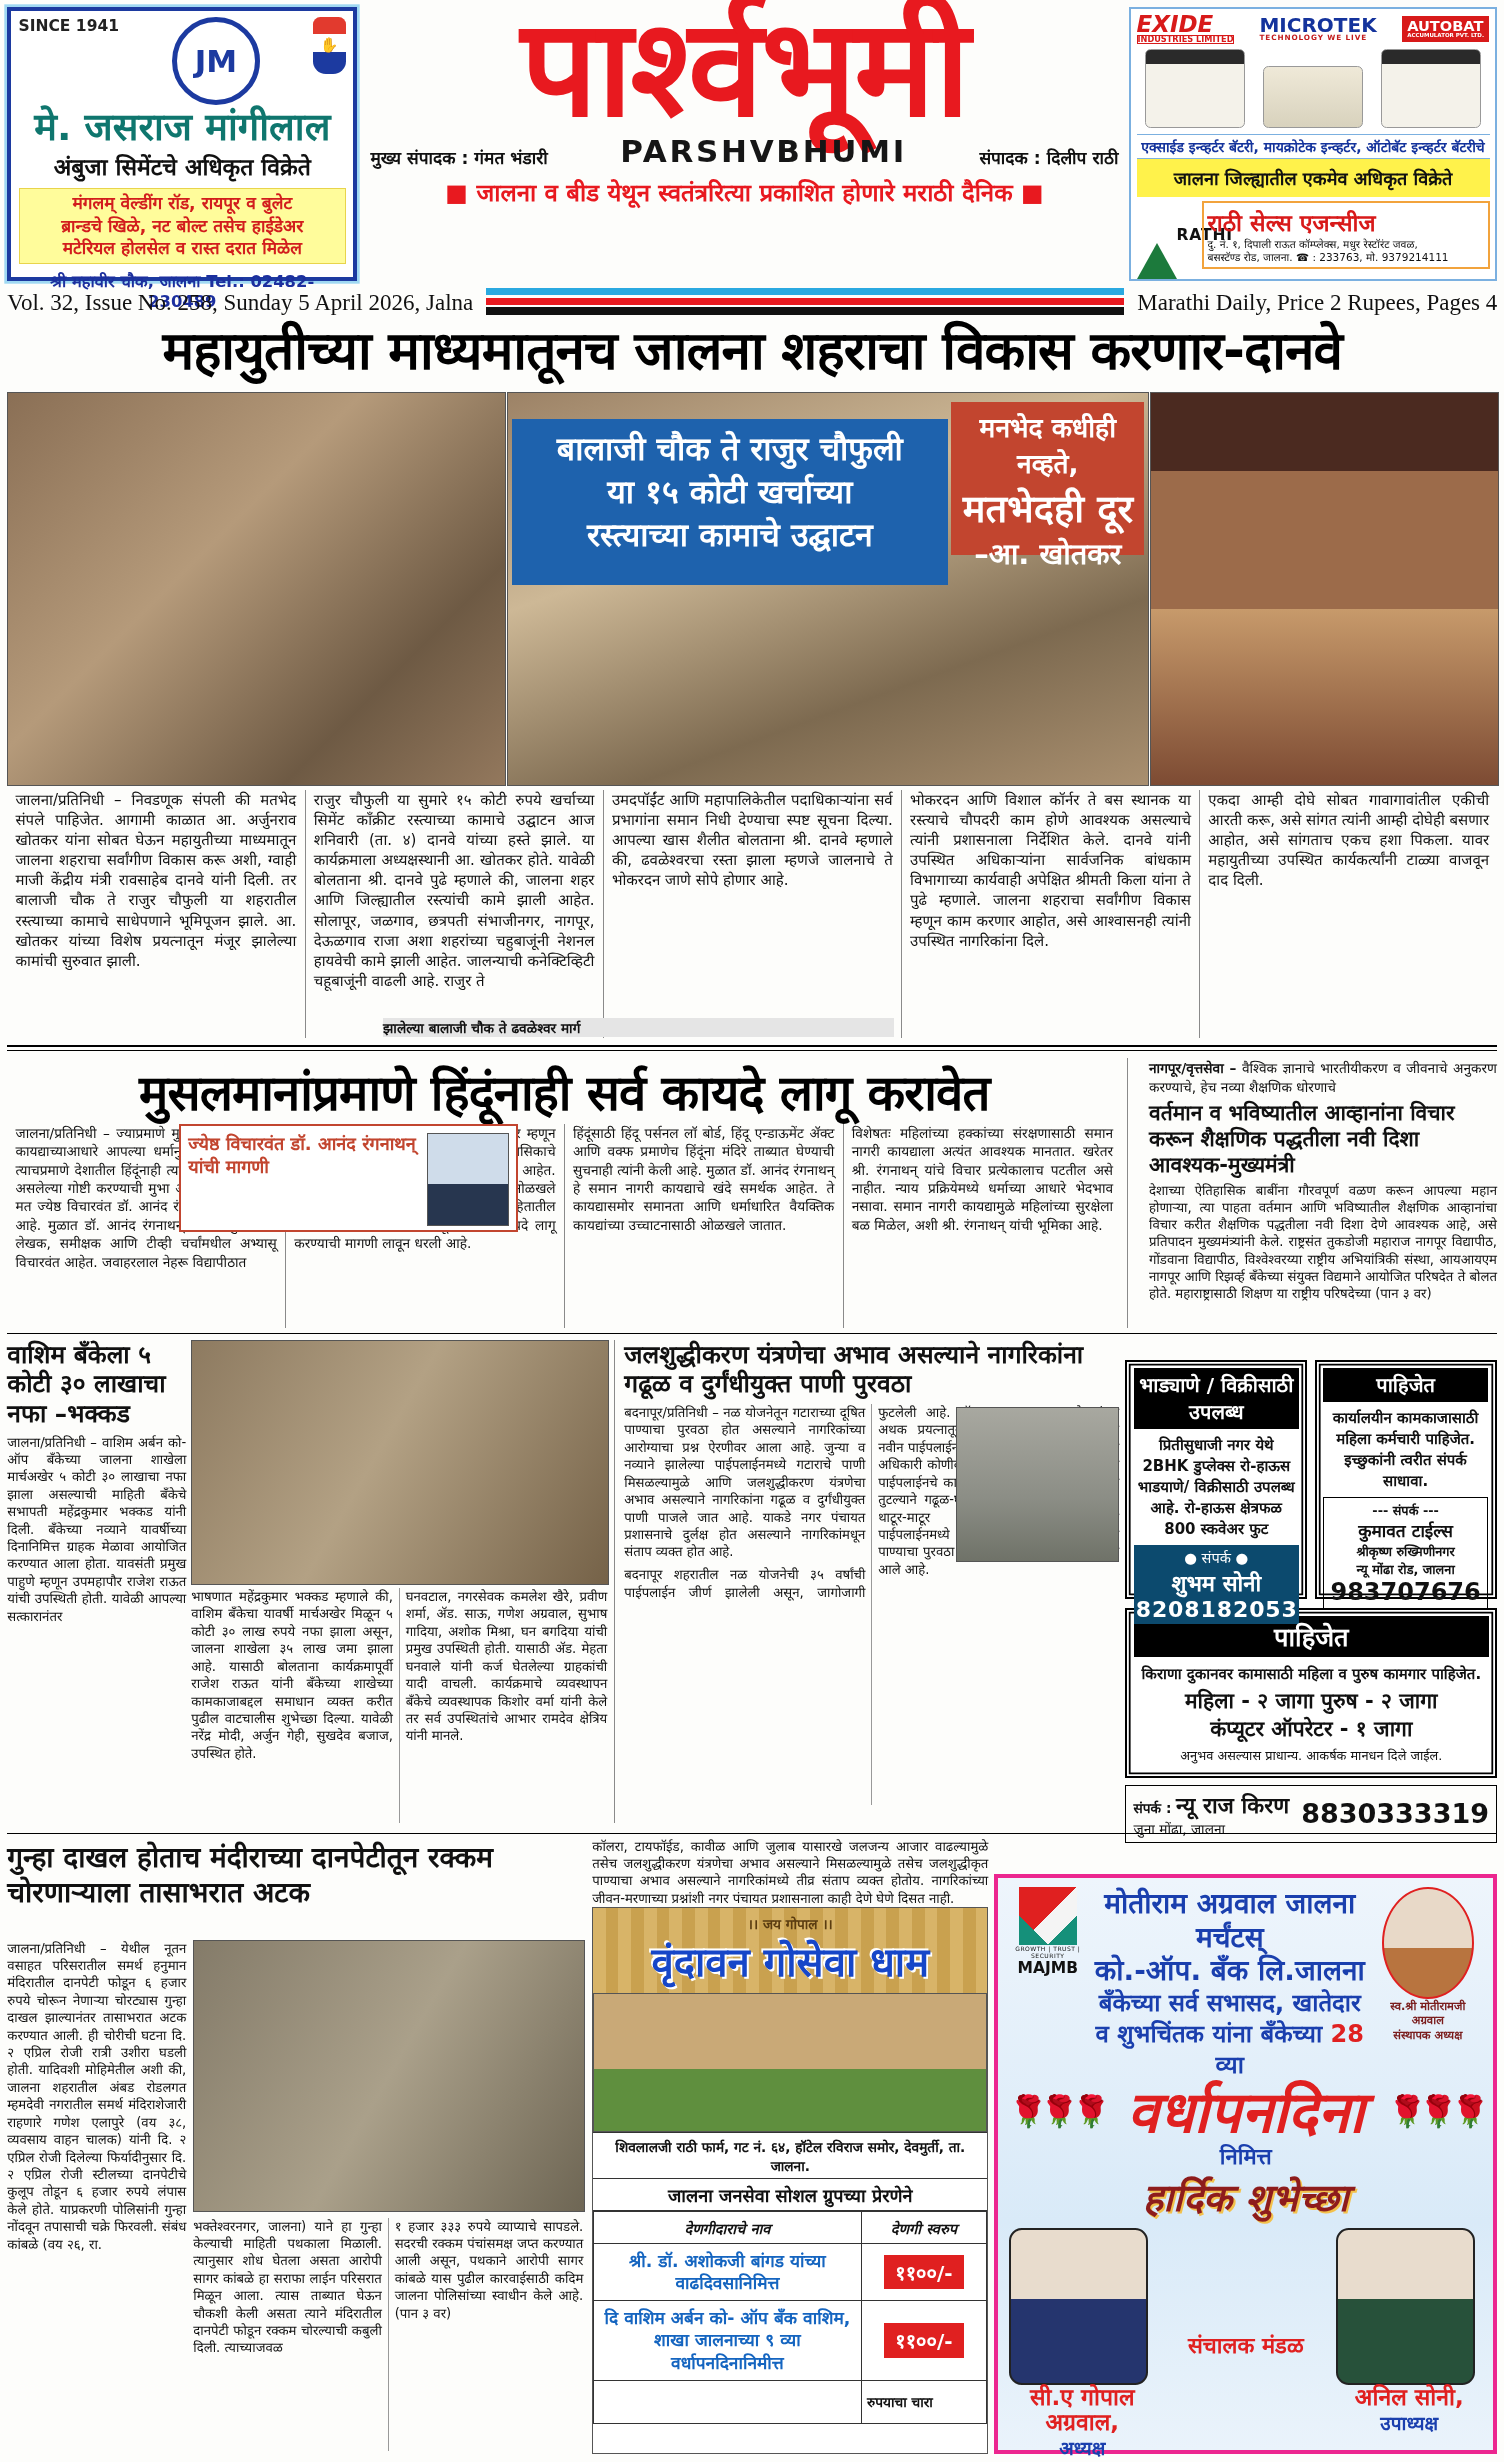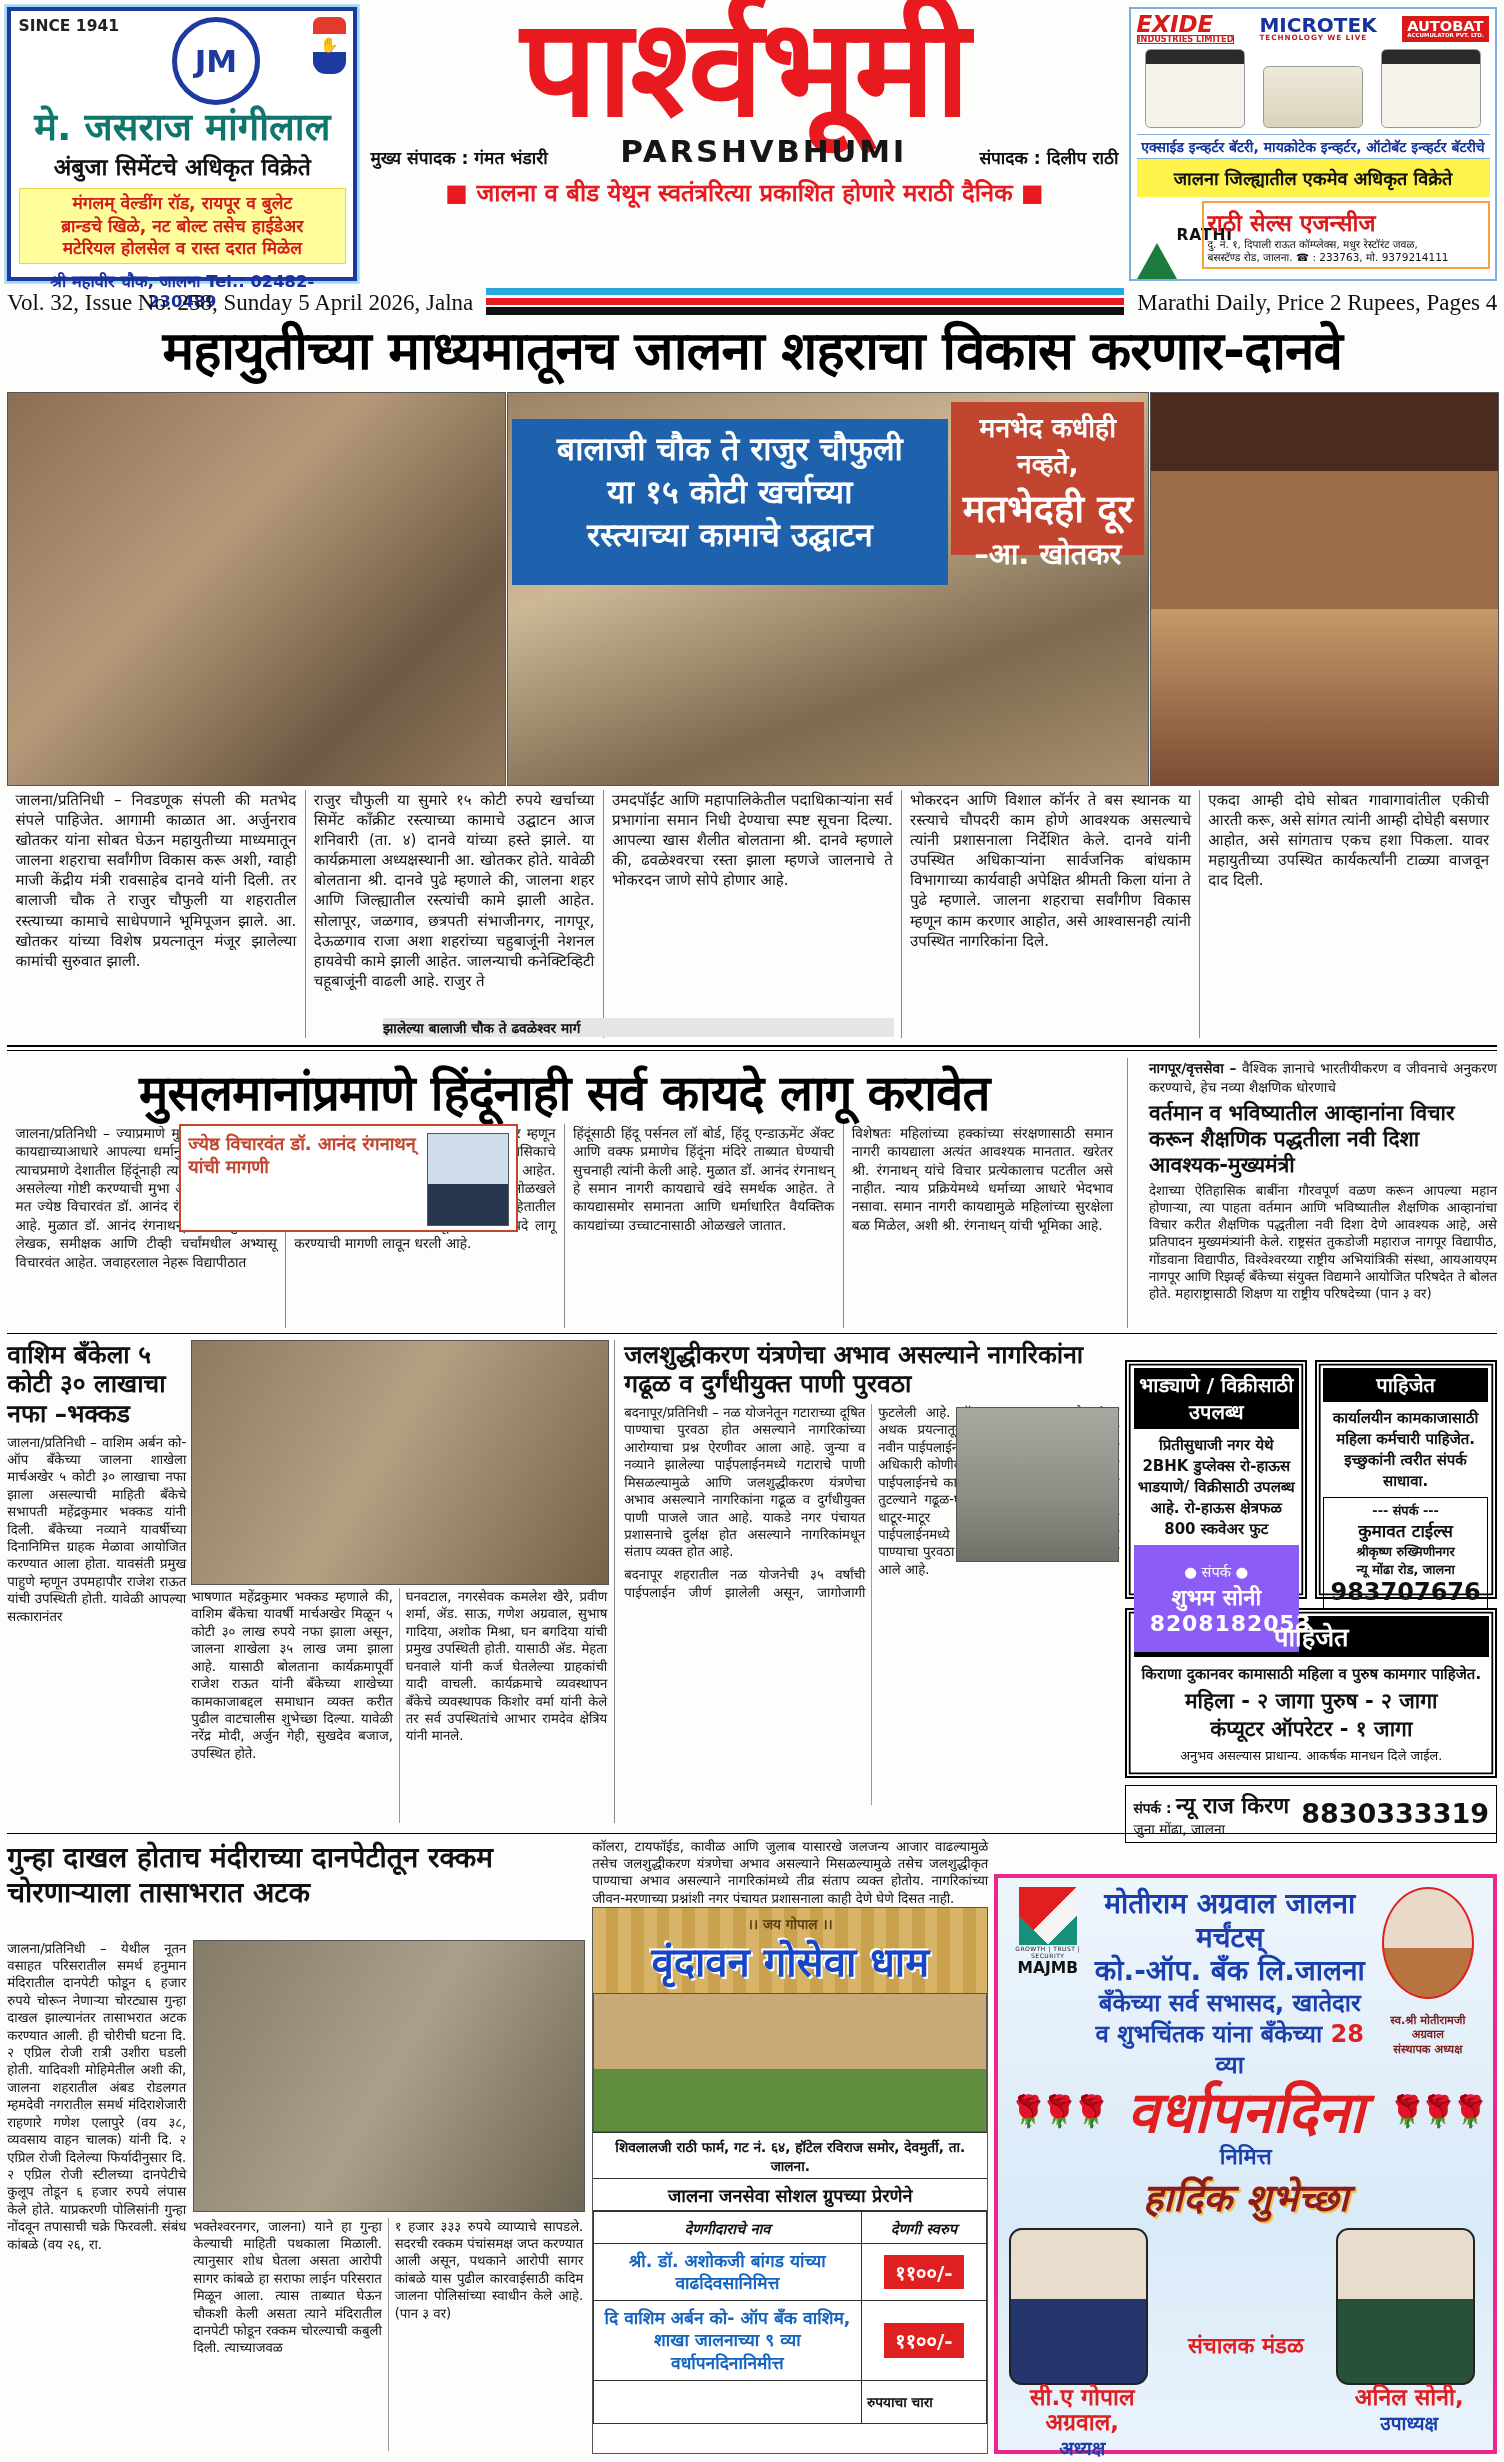--- a/index.html
+++ b/index.html
@@ -81,21 +81,21 @@
   .inset-title{color:#c2452f;font-weight:bold;font-size:18px;line-height:1.3;}
   
   .h3{font-size:24.6px;font-weight:900;line-height:1.2;}
   .small{font-size:13.2px;line-height:1.32;text-align:justify;}
   .twocol{column-count:2;column-gap:12.8px;column-rule:0.9px solid #999;}
   
   .clad{border:2.7px solid #000;box-shadow:inset 0 0 0 1.8px #fff,inset 0 0 0 3.6px #000;background:#fff;
         box-sizing:border-box;padding:6.4px;text-align:center;}
   .clad-h{background:#000;color:#fff;font-weight:bold;font-size:20px;padding:3.6px 1.8px;}
   .clad-b{font-size:15px;font-weight:bold;line-height:1.4;margin-top:5.5px;}
-  .clad-black{background:#8b5cf6;color:#fff;margin-top:5.5px;padding:16px;}
+  .clad-black{background:#0c4a6e;color:#fff;margin-top:5.5px;padding:2px;}
   .clad-black .nm{font-size:22px;font-weight:bold;}
   .clad-black .ph{font-size:22px;font-weight:bold;letter-spacing:0.9px;}
   .clad-inner{border:1.8px solid #000;margin-top:5.5px;padding:2.7px;font-weight:bold;}
   
   .gau{border:1.8px solid #555;box-sizing:border-box;background:#fff;}
   .gau-straw{background:repeating-linear-gradient(90deg,#d8b468 0 12.8px,#c9a14f 12.8px 25.5px);text-align:center;padding:5.5px 0;}
   .gau-top{font-size:13.7px;font-weight:bold;color:#5a3c10;}
   .gau-title{font-size:40px;font-weight:900;color:#1646c8;text-shadow:1.8px 1.8px 0 #fff,-1.8px -1.8px 0 #fff;}
   .gau-addr{font-size:13.7px;font-weight:bold;border-top:1.8px solid #333;border-bottom:0.9px solid #333;padding:3.6px 1.8px;text-align:center;}
   .gau-sub{font-size:18px;font-weight:bold;text-align:center;padding:3.6px 0;border-bottom:0.9px solid #333;}
@@ -108,21 +108,21 @@
   .bank{border:4.6px solid #ec268f;background:linear-gradient(180deg,#eef5fc,#d9eaf8 60%,#eaf3fb);
         box-sizing:border-box;padding:9px 11px;position:relative;}
   .majmb{width:77px;text-align:center;}
   .majmb-ico{width:58px;height:58px;margin:0 auto;background:
       linear-gradient(45deg,#15907a 25%,transparent 25.5%),linear-gradient(315deg,#15907a 25%,transparent 25.5%),
       linear-gradient(135deg,#e02020 50%,#f4f4f4 50%);}
   .majmb-tag{font-size:6px;letter-spacing:0.5px;}
   .majmb-word{font-weight:bold;font-size:15.5px;}
   .oval{width:88px;height:108px;border:2.7px solid #e02020;border-radius:50%;
         background:linear-gradient(180deg,#e8d9c8 0 55%,#b8743f 55%);margin:0 auto;}
-  .founder-cap{font-size:11.4px;font-weight:bold;color:#7a1d1d;text-align:center;line-height:1.25;margin-top:14px;}
+  .founder-cap{font-size:11.4px;font-weight:bold;color:#7a1d1d;text-align:center;line-height:1.25;margin-top:0;}
   .bank-title{color:#1a3fae;font-weight:900;font-size:28px;line-height:1.2;text-align:center;}
   .bank-line{color:#1a3fae;font-weight:bold;font-size:24px;text-align:center;line-height:1.3;}
   .bank-line b{color:#e02020;}
   .event{font-family:"DejaVu Serif",serif;font-style:italic;font-weight:bold;color:#e02020;font-size:57px;text-align:center;line-height:1;}
   .nimitt{color:#1a3fae;font-weight:bold;font-size:22px;text-align:center;}
   .wish{font-family:"DejaVu Serif",serif;font-style:italic;font-weight:bold;color:#8e1c1c;font-size:38px;text-align:center;
         text-shadow:1.8px 1.8px 0 #f3c14b;}
   .bank-photos{display:flex;justify-content:space-between;align-items:flex-start;margin-top:5.5px;}
   .bport{width:135px;height:153px;border:2.7px solid #222;border-radius:12.8px;}
   .bport.l{background:linear-gradient(180deg,#e8dccd 0 45%,#25356e 45%);}

